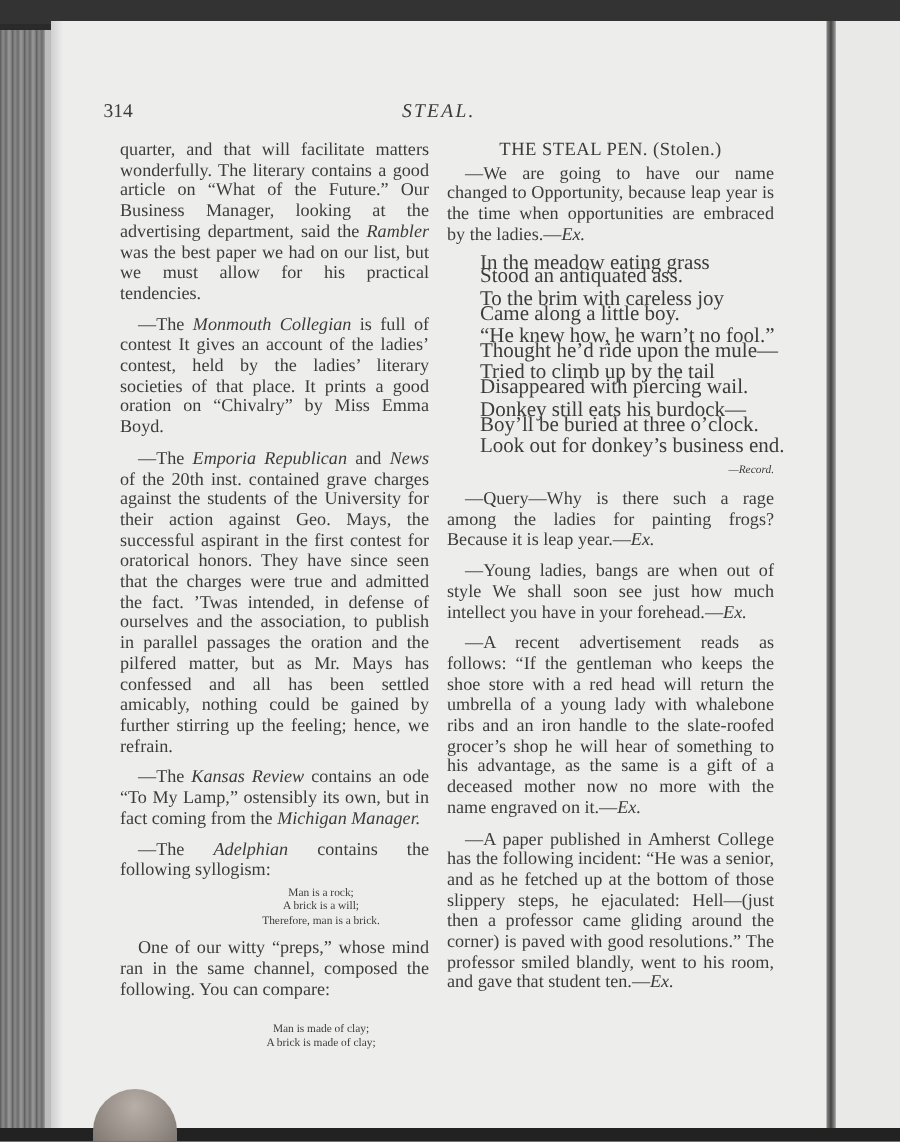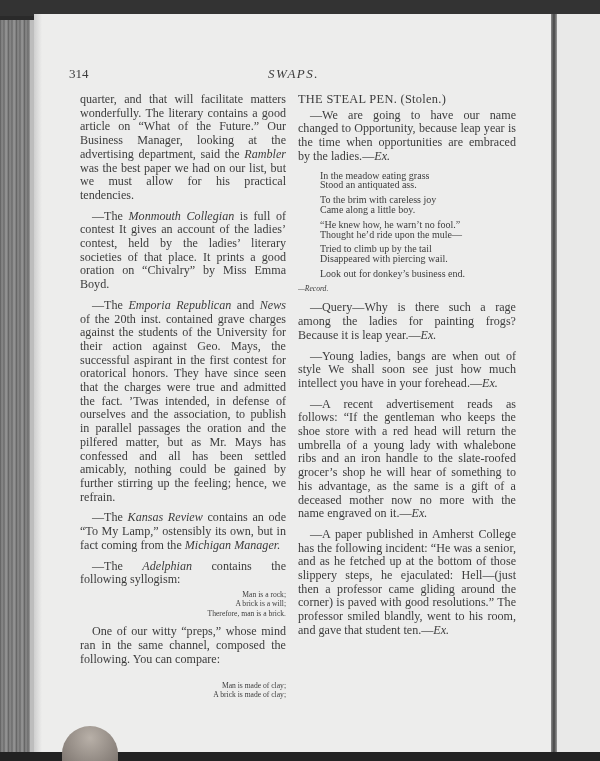--- a/index.html
+++ b/index.html
@@ -56,44 +56,44 @@
 
     .col {
       position: absolute; font-size: 12.1px; line-height: 13.7px; text-align: justify;
     }
     .col-left { left: 80px; top: 93px; width: 206px; }
     .col-right { left: 298px; top: 93px; width: 218px; }
 
     .para { margin: 0 0 7px 0; text-indent: 12px; }
     .para.noindent { text-indent: 0; }
     .para i { font-style: italic; }
-    .heading { text-align: left; font-size: 12.4px; margin: 0 0 2px 0; letter-spacing: 0.3px; }
+    .heading { text-align: center; font-size: 12.4px; margin: 0 0 2px 0; letter-spacing: 0.3px; }
 
-    .verse { margin: 0 0 7px 62px; font-size: 7.6px; line-height: 9.5px; text-align: right; }
+    .verse { margin: 0 0 7px 62px; font-size: 7.6px; line-height: 9.5px; text-align: center; }
     .verse-line { display: block; white-space: nowrap; }
-    .poem { margin: 4px 0 0 22px; font-size: 10px; line-height: 9.8px; text-align: left; }
+    .poem { margin: 4px 0 0 22px; font-size: 14px; line-height: 9.8px; text-align: left; }
     .stanza { margin: 0 0 5px 0; }
     .credit {
-      font-size: 7.6px; font-style: italic; margin: -2px 0 6px 0;
+      text-align: right; font-size: 7.6px; font-style: italic; margin: -2px 0 6px 0;
     }
   </style>
 </head>
 <body>
 
 <div class="top-shadow"></div>
 <div class="page-stack"></div>
 <div class="page"></div>
 <div class="gutter"></div>
 <div class="next-page"></div>
 <div class="bottom-edge"></div>
 <div class="thumb"></div>
 
 <div class="running-head">
   <span class="page-number">314</span>
-  <span class="running-title">SWAPS.</span>
+  <span class="running-title">STEAL.</span>
 </div>
 
 <div class="col col-left">
   <p class="para noindent"><span>quarter, and that will facilitate matters wonderfully. The literary contains a good article on “What of the Future.” Our Business Manager, looking at the advertising department, said the </span><i>Rambler</i><span> was the best paper we had on our list, but we must allow for his practical tendencies.</span></p>
 
 
   <p class="para"><span>—The </span><i>Monmouth Collegian</i><span> is full of contest It gives an account of the ladies’ contest, held by the ladies’ literary societies of that place. It prints a good oration on “Chivalry” by Miss Emma Boyd.</span></p>
 
   <p class="para"><span>—The </span><i>Emporia Republican</i><span> and </span><i>News</i><span> of the 20th inst. contained grave charges against the students of the University for their action against Geo. Mays, the successful aspirant in the first contest for oratorical honors. They have since seen that the charges were true and admitted the fact. ’Twas intended, in defense of ourselves and the association, to publish in parallel passages the oration and the pilfered matter, but as Mr. Mays has confessed and all has been settled amicably, nothing could be gained by further stirring up the feeling; hence, we refrain.</span></p>
 
@@ -133,20 +133,24 @@
     </div>
     <div class="stanza">
       <span class="verse-line">“He knew how, he warn’t no fool.”</span>
       <span class="verse-line">Thought he’d ride upon the mule—</span>
     </div>
     <div class="stanza">
       <span class="verse-line">Tried to climb up by the tail</span>
       <span class="verse-line">Disappeared with piercing wail.</span>
     </div>
     <div class="stanza">
+      <span class="verse-line">Donkey still eats his burdock—</span>
+      <span class="verse-line">Boy’ll be buried at three o’clock.</span>
+    </div>
+    <div class="stanza">
       <span class="verse-line">Look out for donkey’s business end.</span>
     </div>
   </div>
   <div class="credit">—Record.</div>
 
   <p class="para"><span>—Query—Why is there such a rage among the ladies for painting frogs? Because it is leap year.—</span><i>Ex.</i></p>
 
   <p class="para"><span>—Young ladies, bangs are when out of style We shall soon see just how much intellect you have in your forehead.—</span><i>Ex.</i></p>
 
   <p class="para"><span>—A recent advertisement reads as follows: “If the gentleman who keeps the shoe store with a red head will return the umbrella of a young lady with whalebone ribs and an iron handle to the slate-roofed grocer’s shop he will hear of something to his advantage, as the same is a gift of a deceased mother now no more with the name engraved on it.—</span><i>Ex.</i></p>

